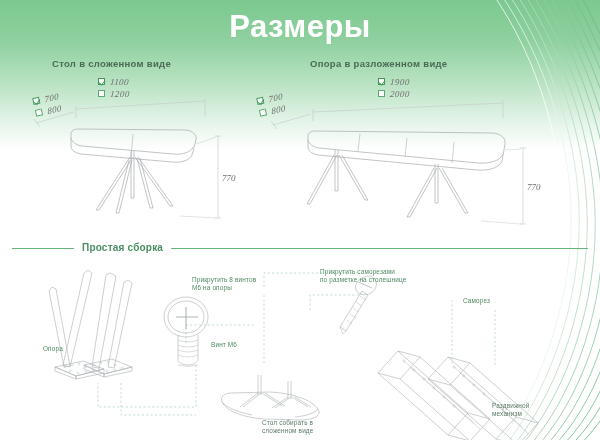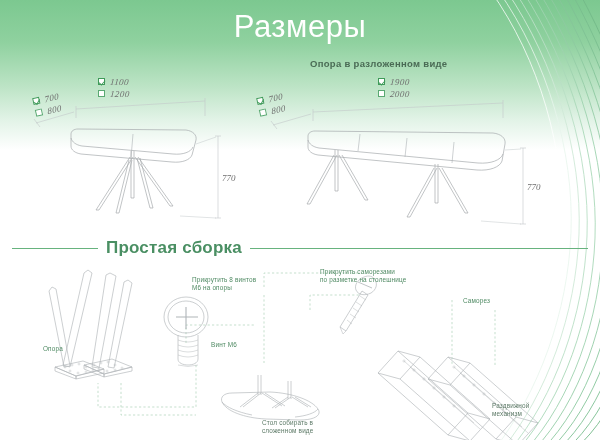--- a/index.html
+++ b/index.html
@@ -10,21 +10,21 @@
   }
   #page{position:absolute;inset:0;width:600px;height:440px;overflow:hidden;background:#fff;}
 
   
   .hero{
     position:absolute;left:0;top:0;width:600px;height:150px;
     background:linear-gradient(to bottom,#7cc890 0%,#8fd19f 28%,#bde4c6 58%,#e2f3e7 80%,#ffffff 100%);
   }
   .hero-title{
     position:absolute;left:0;top:6px;width:600px;text-align:center;
-    font-size:31px;font-weight:normal;color:#ffffff;letter-spacing:0.5px;
+    font-size:31px;font-weight:bold;color:#ffffff;letter-spacing:0.5px;
     line-height:42px;
   }
 
   
   .swoosh{position:absolute;right:0;top:0;width:210px;height:440px;pointer-events:none;}
 
   
   .cap{
     position:absolute;font-size:9.5px;font-weight:bold;color:#4a6b55;
     letter-spacing:0.3px;white-space:nowrap;
@@ -55,22 +55,22 @@
   .draw{position:absolute;}
   .dimtxt{
     font-size:9px;fill:#6e6e6e;font-style:italic;
     font-family:"Liberation Serif","DejaVu Serif",serif;
   }
 
   
   .divider{position:absolute;left:12px;top:248px;width:576px;height:1px;background:#67b37e;}
   .divider-label{
     position:absolute;left:74px;top:238px;background:#fff;padding:0 8px;
-    font-size:17px;font-weight:bold;color:#4a8f63;letter-spacing:0.2px;
-    line-height:20px;white-space:nowrap;margin-left:24px;
+    font-size:10px;font-weight:bold;color:#4a8f63;letter-spacing:0.2px;
+    line-height:20px;white-space:nowrap;
   }
 
   
   .alabel{
     position:absolute;font-size:6.4px;color:#4f8a63;line-height:8px;
     white-space:pre-line;letter-spacing:0.15px;
   }
   .alabel.grey{color:#5d7a67;}
 </style>
 </head>
@@ -91,20 +91,21 @@
       <path d="M140,-10 C190,70 216,160 213,240 C210,320 181,400 136,450" stroke="#9ed2af"></path>
       <path d="M148,-10 C198,72 224,162 221,242 C218,322 189,402 144,450" stroke="#95cda7"></path>
       <path d="M156,-10 C206,74 232,164 229,244 C226,324 197,404 152,450" stroke="#8dc9a0"></path>
       <path d="M164,-10 C214,76 240,166 237,246 C234,326 205,406 160,450" stroke="#86c59a"></path>
       <path d="M172,-10 C222,78 248,168 245,248 C242,328 213,408 168,450" stroke="#7fc194"></path>
       <path d="M180,-10 C230,80 256,170 253,250 C250,330 221,410 176,450" stroke="#79bd8e"></path>
       <path d="M188,-10 C238,82 264,172 261,252 C258,332 229,412 184,450" stroke="#73b988"></path>
     </g>
   </svg>
 
+  <div class="cap left">Стол в сложенном виде</div>
 
   <div class="optgrp" style="left:98px;top:76px;">
     <div class="opt">
       <span class="box on"></span>
       <span class="num">1100</span>
     </div>
     <div class="opt">
       <span class="box"></span>
       <span class="num">1200</span>
     </div>

